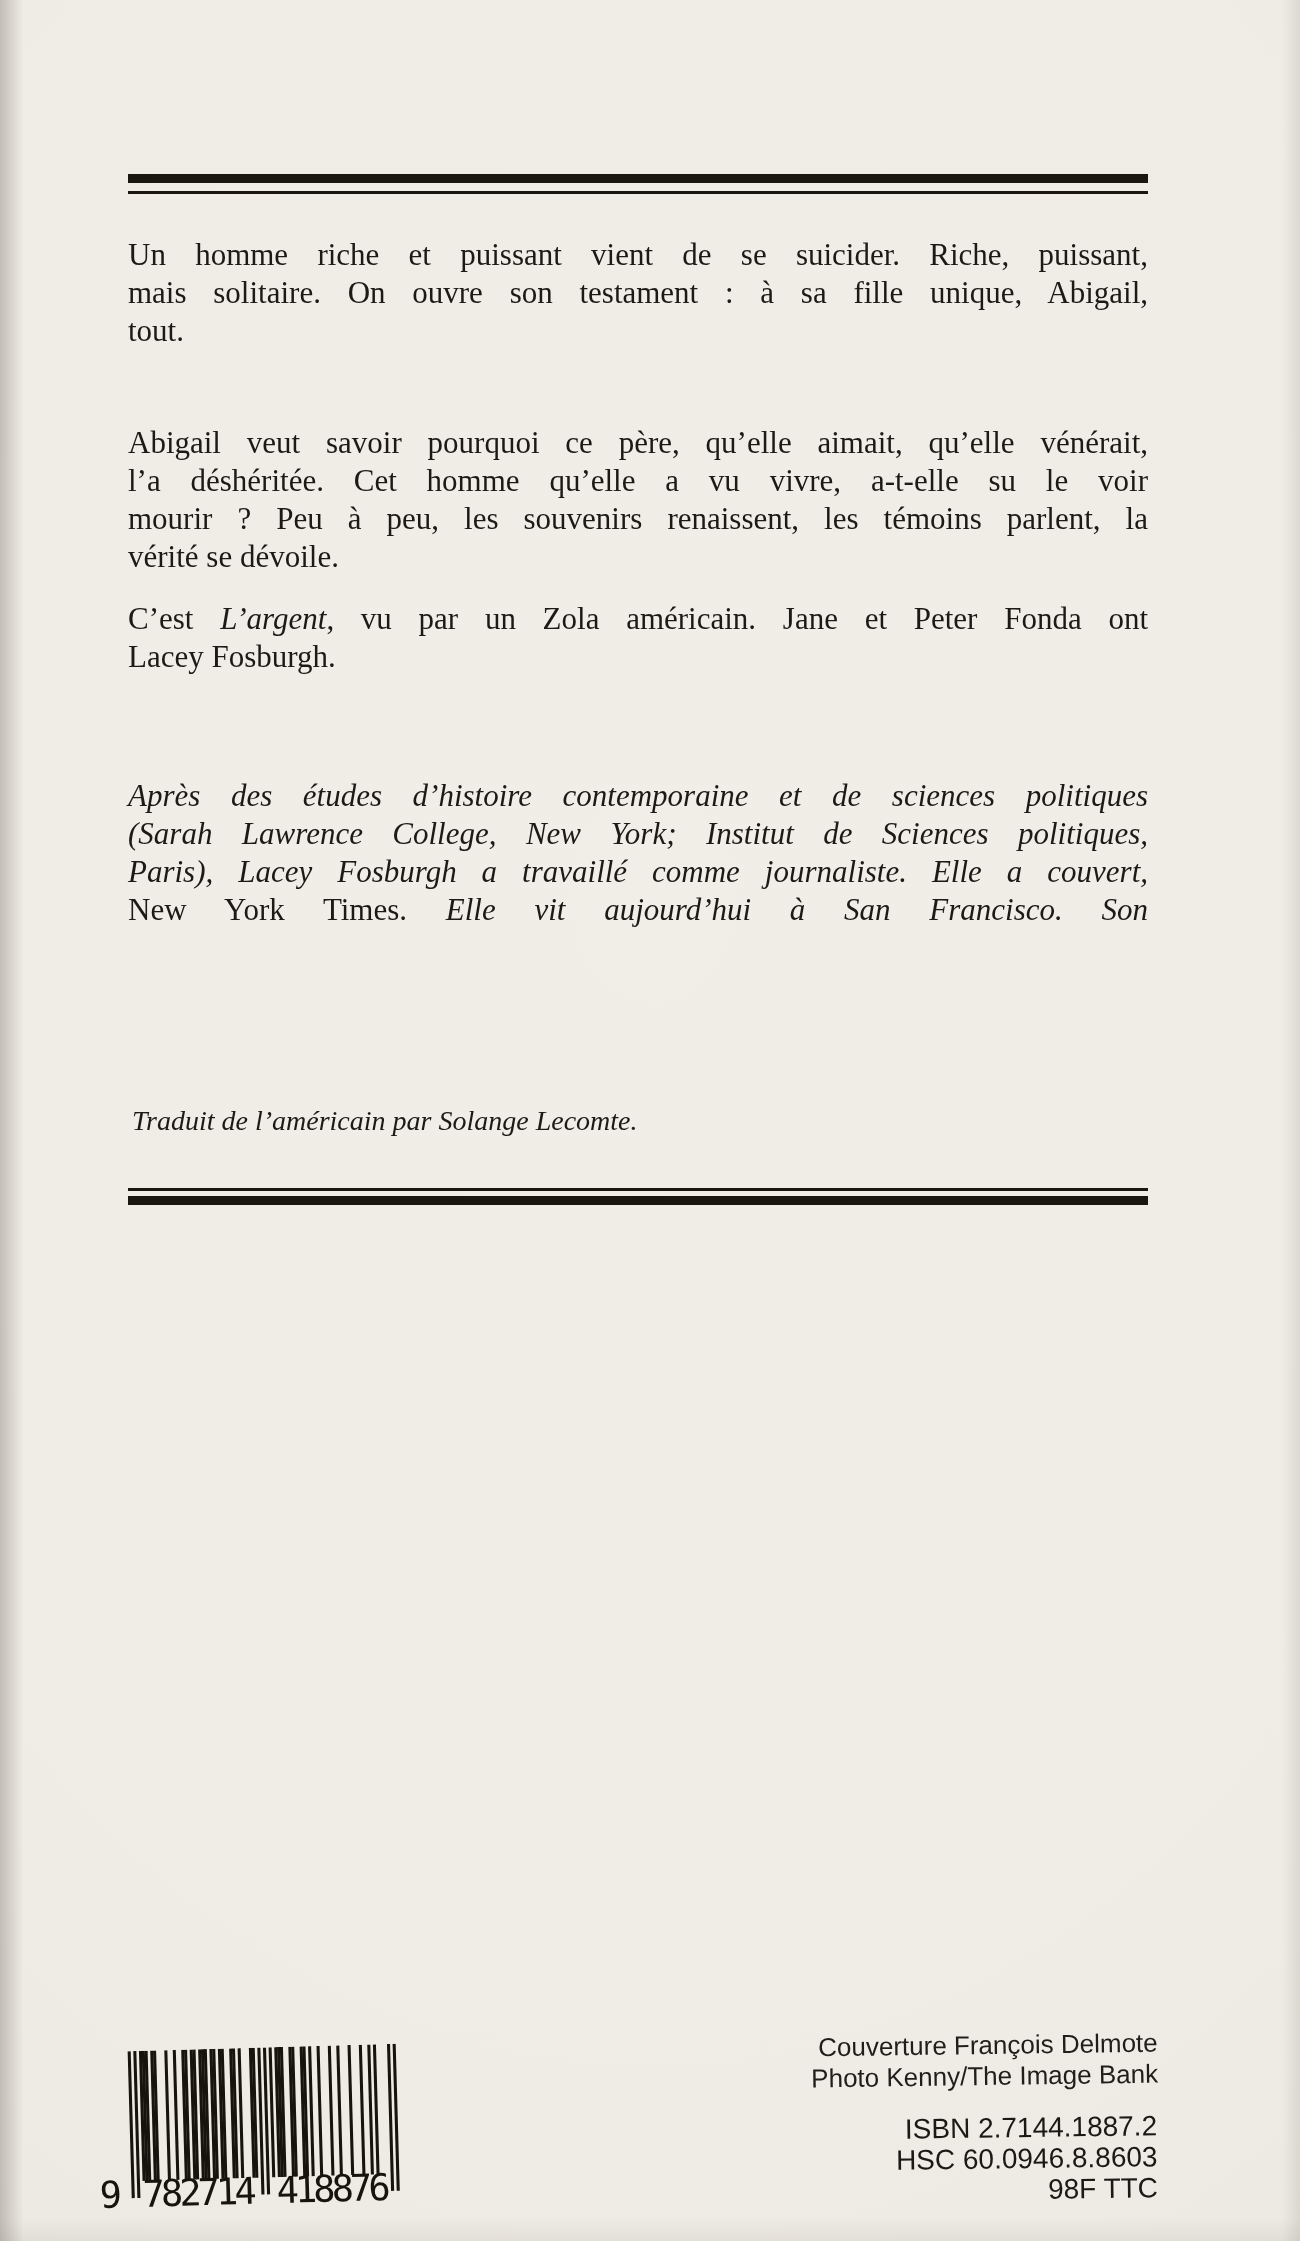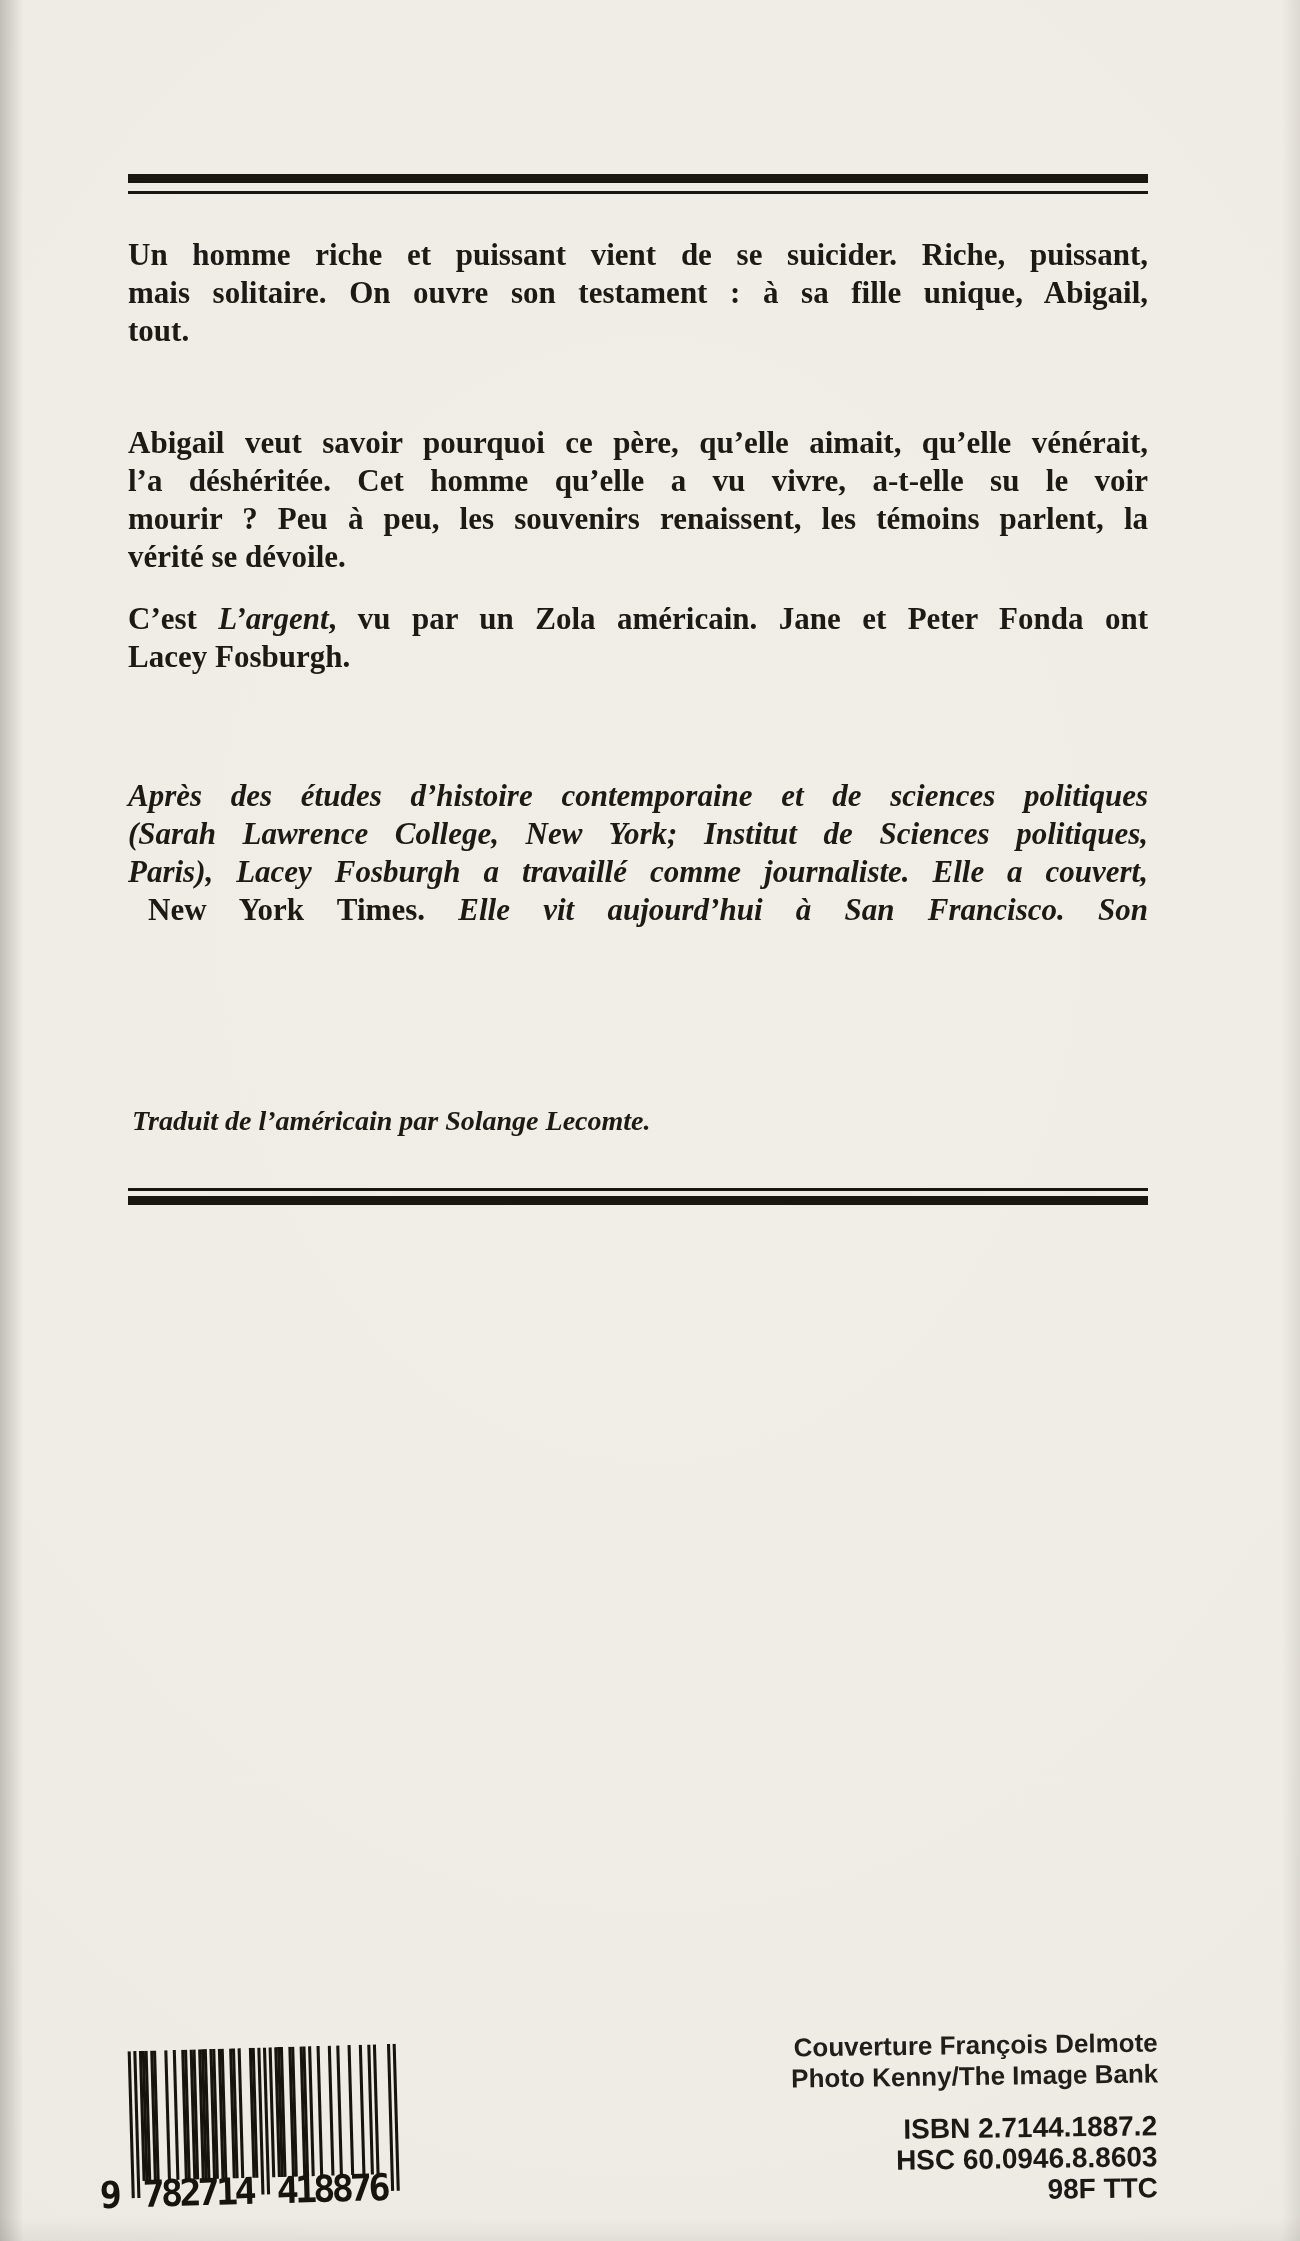--- a/index.html
+++ b/index.html
@@ -6,33 +6,32 @@
   html,body{margin:0;padding:0;background:#6b6b6b;}
   .page{
     position:relative;width:1300px;height:2241px;overflow:hidden;
     background:
       linear-gradient(90deg, rgba(90,85,75,.30), rgba(90,85,75,0) 1.8%),
       linear-gradient(270deg, rgba(120,115,105,.16), rgba(120,115,105,0) 1.4%),
       linear-gradient(0deg, rgba(120,115,105,.10), rgba(120,115,105,0) 1.0%),
       radial-gradient(120% 90% at 50% 40%, #f1eee8 0%, #efece5 60%, #eae7df 100%);
     font-family:"Liberation Serif", serif;
     color:#1d1a16;
-    font-weight:bold;
   }
   .rule{position:absolute;left:128px;width:1020px;background:#1a1711;}
   .rule-top-thick{top:174px;height:9px;}
   .rule-top-thin{top:191px;height:3px;}
   .rule-bottom-thin{top:1188px;height:3px;}
   .rule-bottom-thick{top:1196px;height:9px;}
 
   .para{position:absolute;left:128px;width:1020px;font-size:31px;line-height:38px;}
   .para .line{text-align:justify;text-align-last:justify;}
   .para .line.last{text-align-last:left;}
   .it{font-style:italic;}
-  .rm{font-style:normal;margin-left:20px;}
+  .rm{font-style:normal;}
   .bio{font-style:italic;}
 
   .translator{position:absolute;left:132px;top:1102px;width:1020px;
     font-size:28px;line-height:38px;font-style:italic;}
 
   .credits{position:absolute;right:142px;top:2030px;text-align:right;
     font-family:"Liberation Sans", sans-serif;font-size:26px;line-height:31px;
     color:#201e1b;transform:rotate(-0.8deg);}
   .pricing{position:absolute;right:142px;top:2112px;text-align:right;
     font-family:"Liberation Sans", sans-serif;font-size:28px;line-height:31px;

